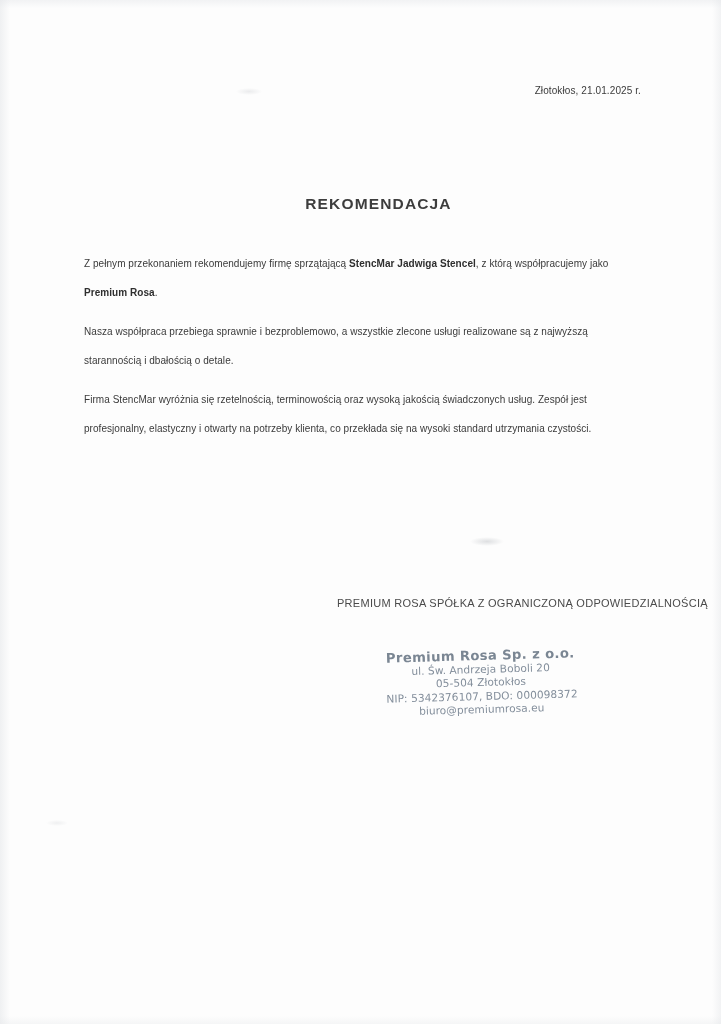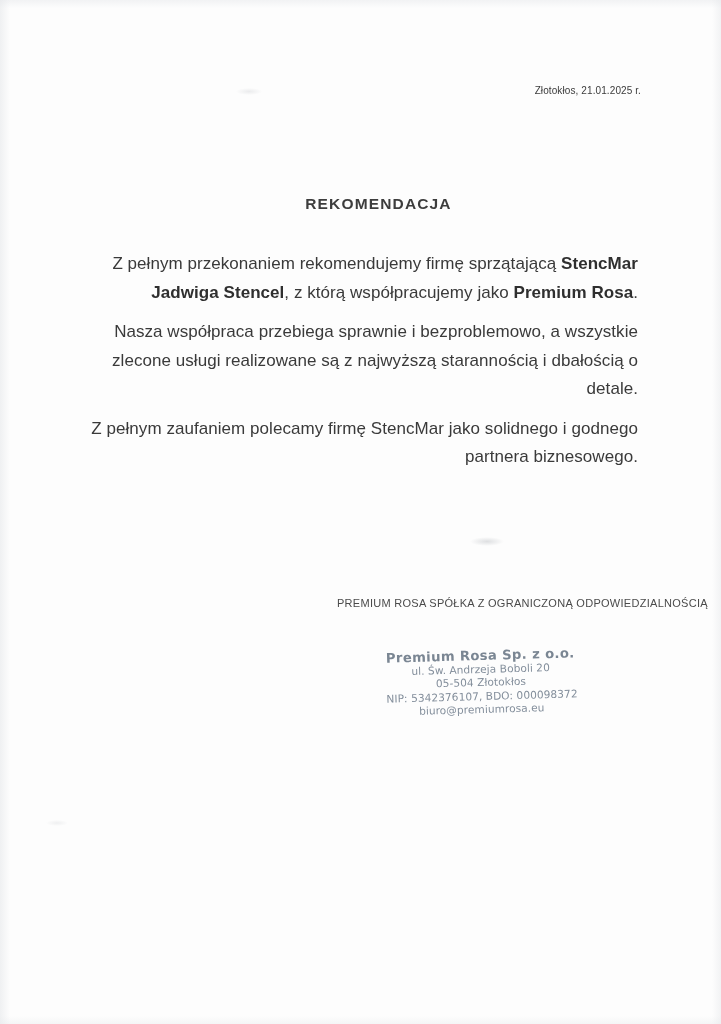--- a/index.html
+++ b/index.html
@@ -61,22 +61,22 @@
   
   .body-block {
     position: absolute;
     top: 250px;
     left: 84px;
     width: 554px;
   }
 
   .para {
     margin: 0 0 12px 0;
-    text-align: right;
-    font-size: 17px;
+    text-align: left;
+    font-size: 10px;
     line-height: 28.5px;
     color: #3a3a3a;
     letter-spacing: .05px;
   }
   .para:last-child { margin-bottom: 0; }
   .para.tight { margin-bottom: 11px; }
 
   .para b {
     font-weight: 700;
     color: #2f2f2f;
@@ -155,21 +155,21 @@
   <div class="paper-grain"></div>
   <div class="smudge s2"></div>
 
   <div class="date-line">Złotokłos, 21.01.2025 r.</div>
 
   <h1 class="doc-title">REKOMENDACJA</h1>
 
   <div class="body-block">
     <p class="para tight">Z pełnym przekonaniem rekomendujemy firmę sprzątającą <b>StencMar Jadwiga Stencel</b>, z którą współpracujemy jako <b>Premium Rosa</b>.</p>
     <p class="para tight">Nasza współpraca przebiega sprawnie i bezproblemowo, a wszystkie zlecone usługi realizowane są z najwyższą starannością i dbałością o detale.</p>
-    <p class="para">Z pełnym zaufaniem polecamy firmę StencMar jako solidnego i godnego partnera biznesowego.</p>
+    <p class="para tight">Firma StencMar wyróżnia się rzetelnością, terminowością oraz wysoką jakością świadczonych usług. Zespół jest profesjonalny, elastyczny i otwarty na potrzeby klienta, co przekłada się na wysoki standard utrzymania czystości.</p>
   </div>
 
   <div class="smudge"></div>
 
   <div class="footer-caption">PREMIUM ROSA SPÓŁKA Z OGRANICZONĄ ODPOWIEDZIALNOŚCIĄ</div>
 
   <div class="stamp">
     <div class="stamp-name">Premium Rosa Sp. z o.o.</div>
     <div class="stamp-line">ul. Św. Andrzeja Boboli 20</div>
     <div class="stamp-line">05-504 Złotokłos</div>

